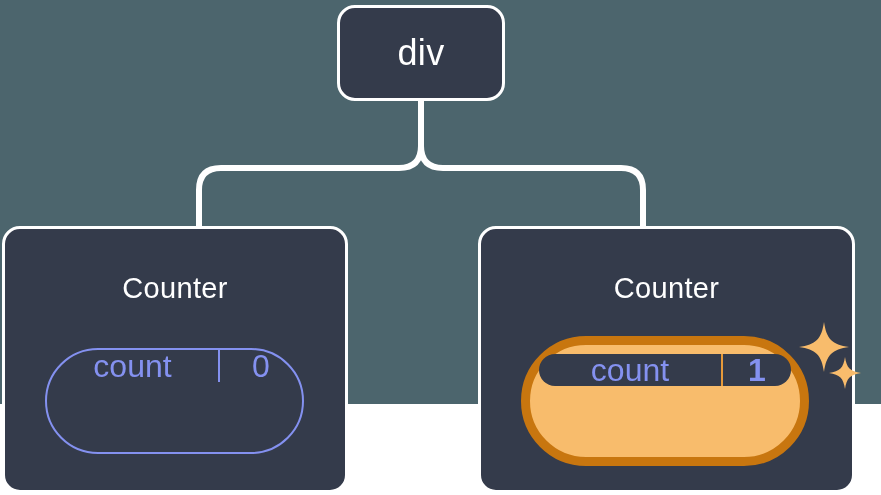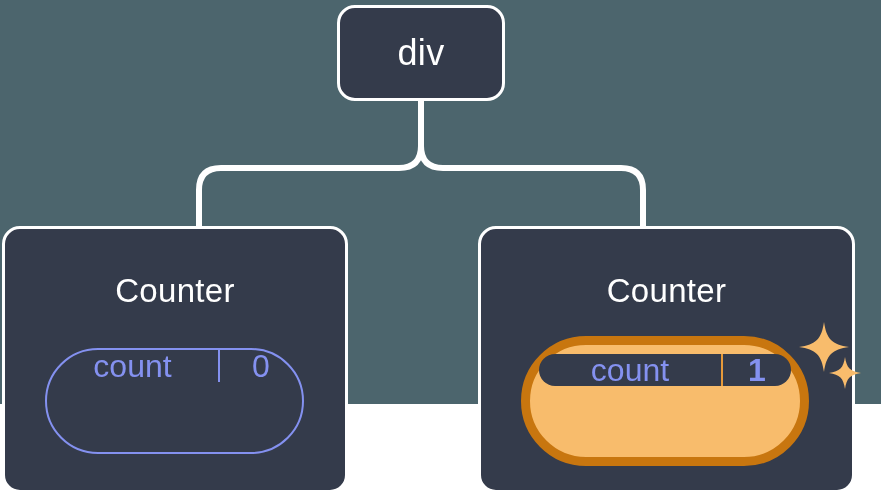--- a/index.html
+++ b/index.html
@@ -60,21 +60,21 @@
     width: 377px;
     height: 267px;
   }
   .child-title {
     position: absolute;
     left: 0;
     right: 0;
     top: 45px;
     text-align: center;
     color: #ffffff;
-    font-size: 33px;
+    font-size: 29px;
     line-height: 1;
     letter-spacing: 0.3px;
   }
   
   .pill {
     position: absolute;
     box-sizing: border-box;
     display: flex;
     align-items: flex-start;
   }

